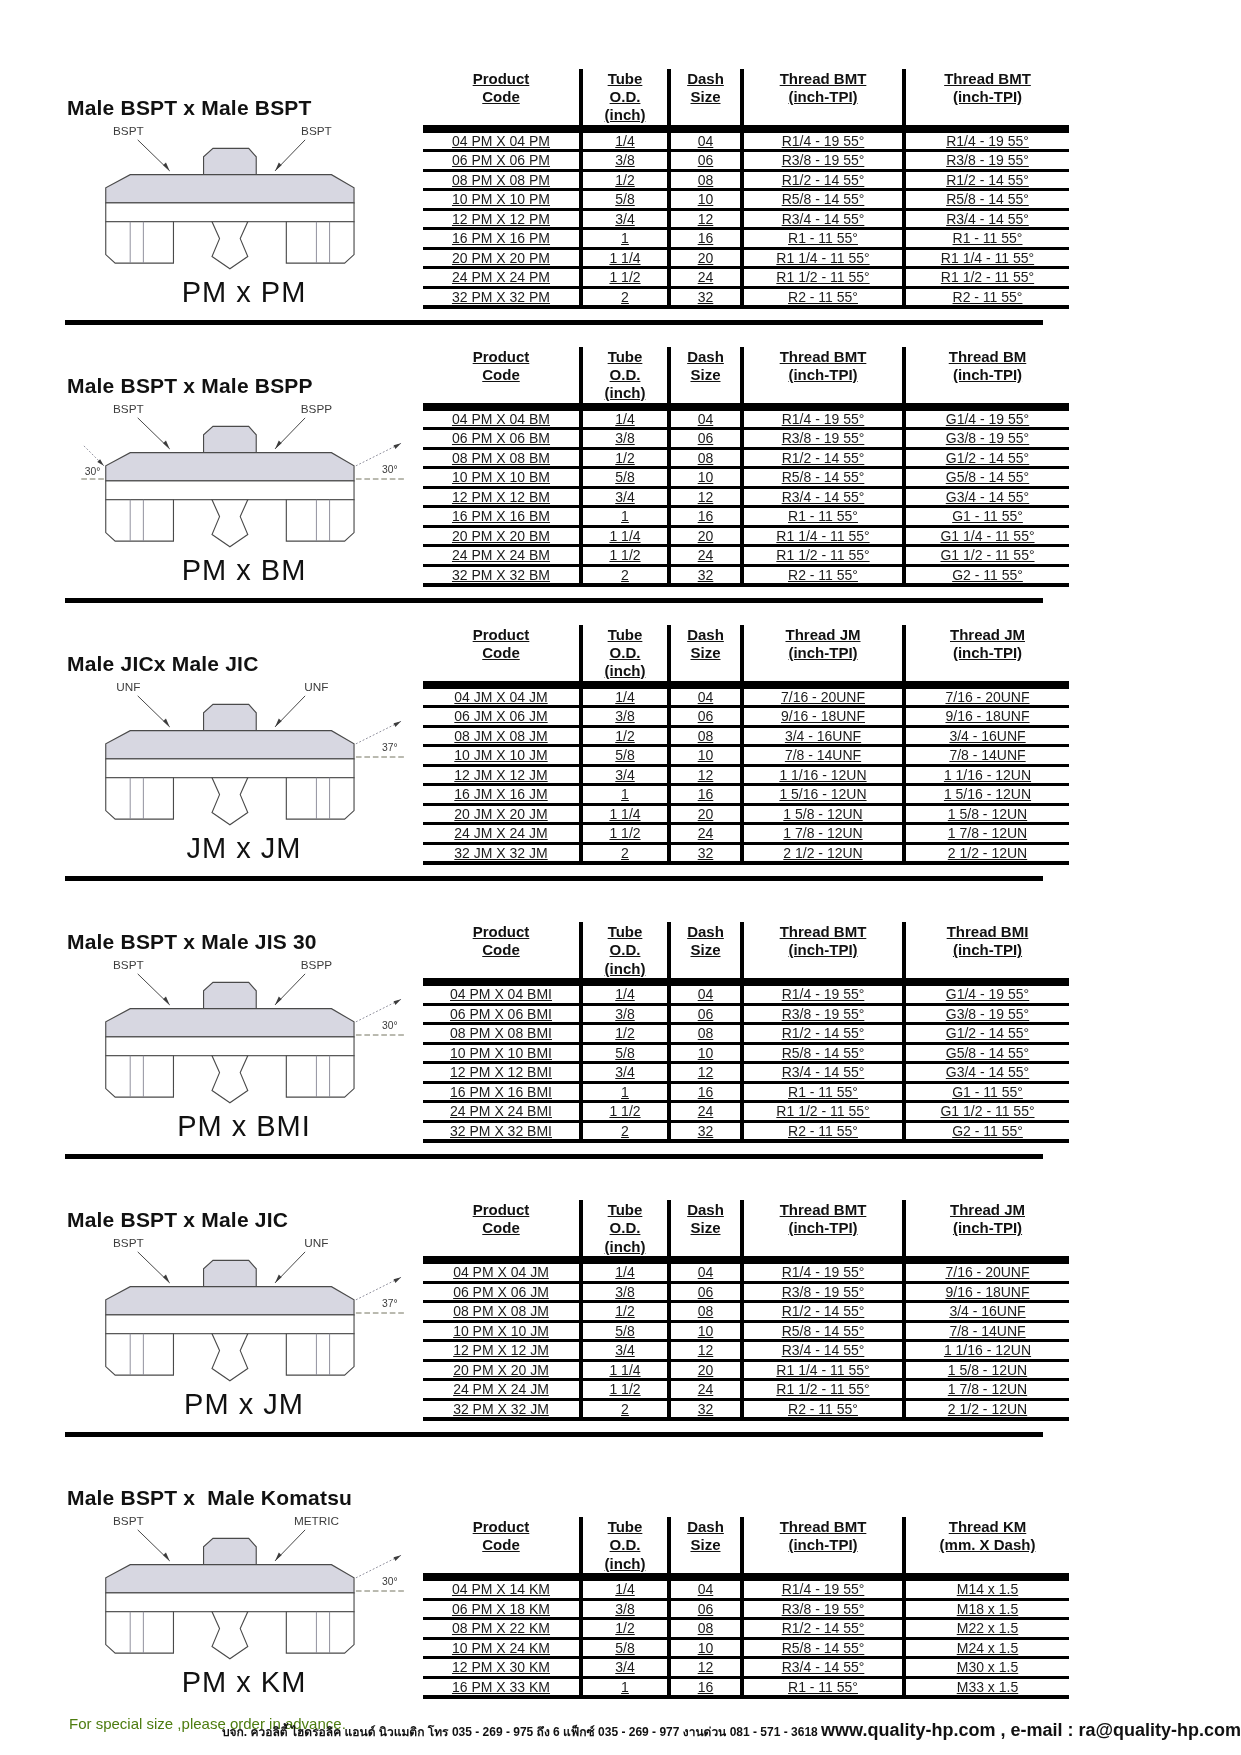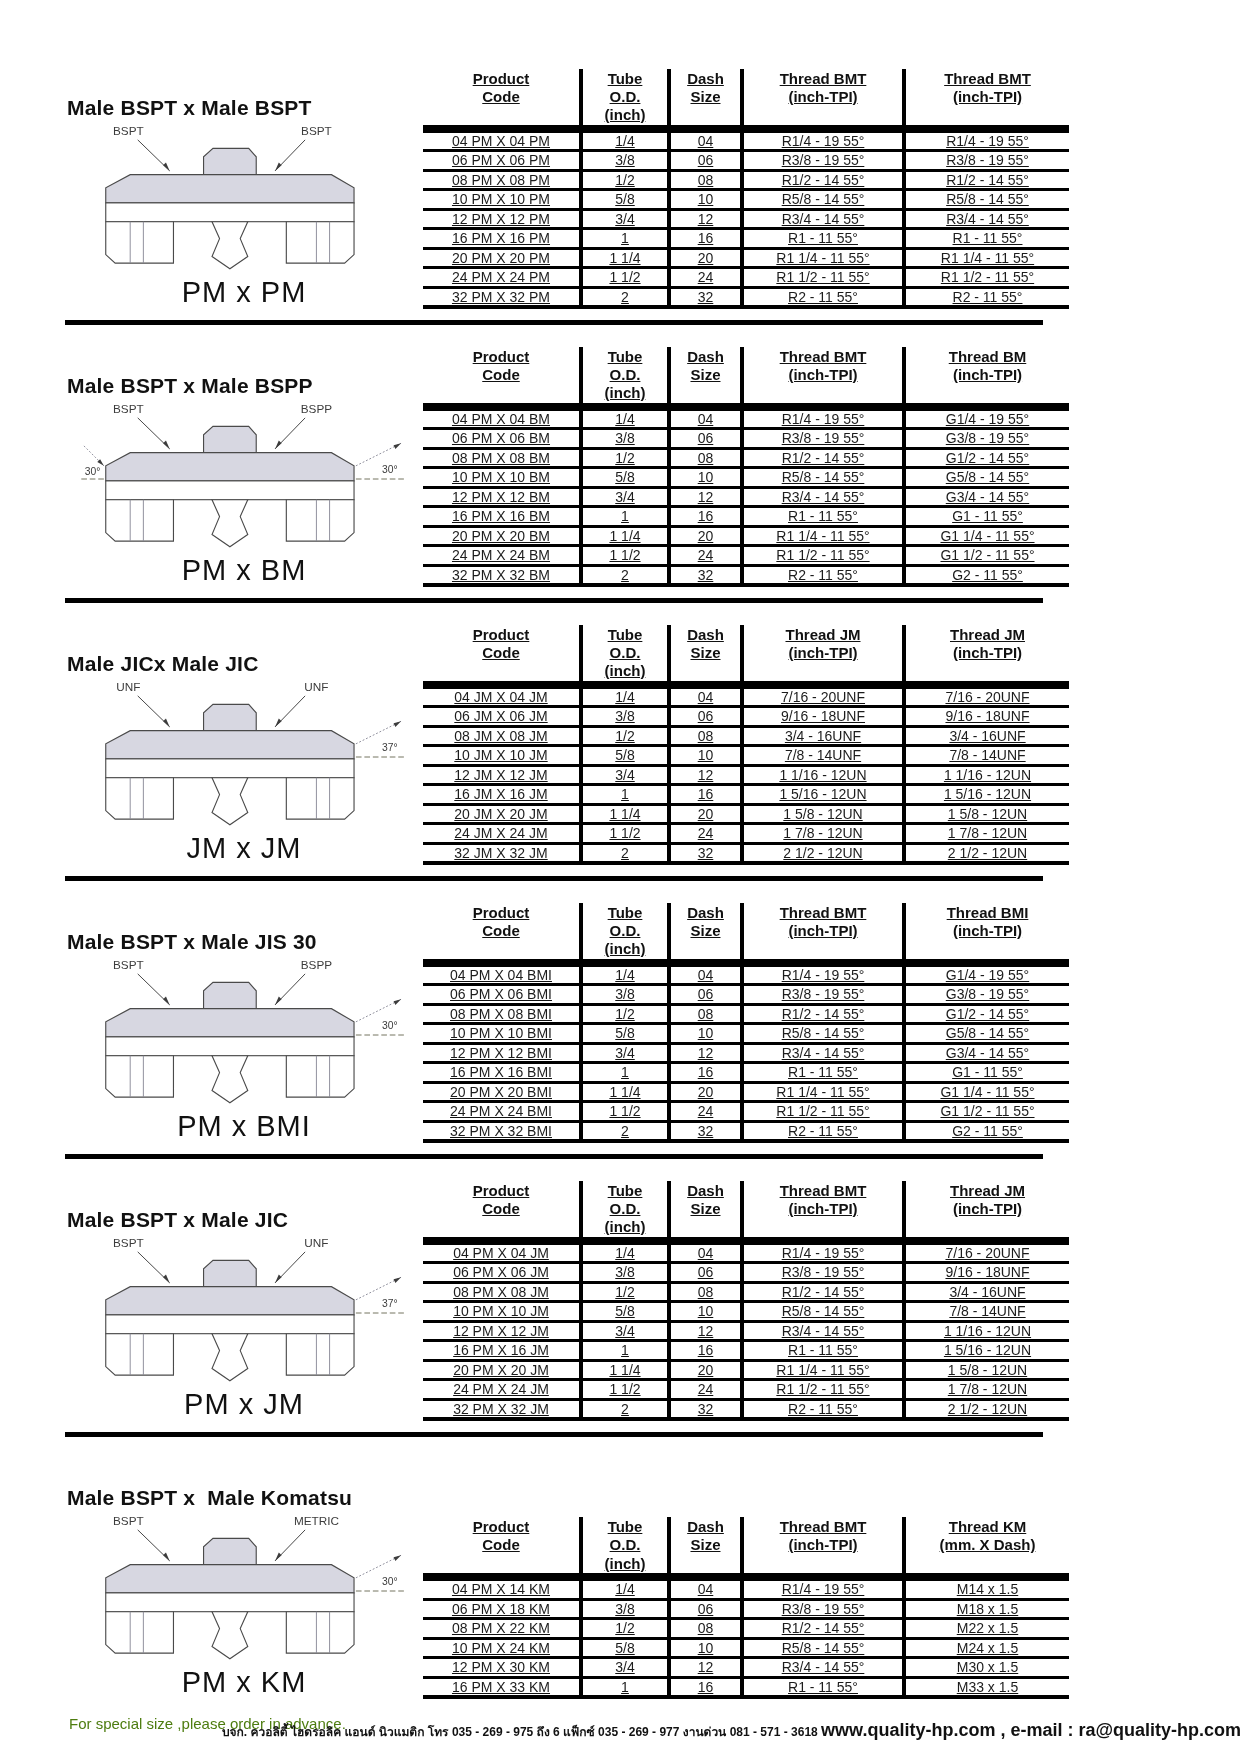--- a/index.html
+++ b/index.html
@@ -564,27 +564,20 @@
                 <td class="col4">G3/4 - 14 55°</td>
               </tr>
               <tr>
                 <td class="col0">16 PM X 16 BMI</td>
                 <td class="col1">1</td>
                 <td class="col2">16</td>
                 <td class="col3">R1 - 11 55°</td>
                 <td class="col4">G1 - 11 55°</td>
               </tr>
               <tr>
-                <td class="col0">20 PM X 20 BMI</td>
-                <td class="col1">1 1/4</td>
-                <td class="col2">20</td>
-                <td class="col3">R1 1/4 - 11 55°</td>
-                <td class="col4">G1 1/4 - 11 55°</td>
-              </tr>
-              <tr>
                 <td class="col0">24 PM X 24 BMI</td>
                 <td class="col1">1 1/2</td>
                 <td class="col2">24</td>
                 <td class="col3">R1 1/2 - 11 55°</td>
                 <td class="col4">G1 1/2 - 11 55°</td>
               </tr>
               <tr>
                 <td class="col0">32 PM X 32 BMI</td>
                 <td class="col1">2</td>
                 <td class="col2">32</td>
@@ -693,27 +686,20 @@
                 <td class="col4">7/8 - 14UNF</td>
               </tr>
               <tr>
                 <td class="col0">12 PM X 12 JM</td>
                 <td class="col1">3/4</td>
                 <td class="col2">12</td>
                 <td class="col3">R3/4 - 14 55°</td>
                 <td class="col4">1 1/16 - 12UN</td>
               </tr>
               <tr>
-                <td class="col0">16 PM X 16 JM</td>
-                <td class="col1">1</td>
-                <td class="col2">16</td>
-                <td class="col3">R1 - 11 55°</td>
-                <td class="col4">1 5/16 - 12UN</td>
-              </tr>
-              <tr>
                 <td class="col0">20 PM X 20 JM</td>
                 <td class="col1">1 1/4</td>
                 <td class="col2">20</td>
                 <td class="col3">R1 1/4 - 11 55°</td>
                 <td class="col4">1 5/8 - 12UN</td>
               </tr>
               <tr>
                 <td class="col0">24 PM X 24 JM</td>
                 <td class="col1">1 1/2</td>
                 <td class="col2">24</td>

